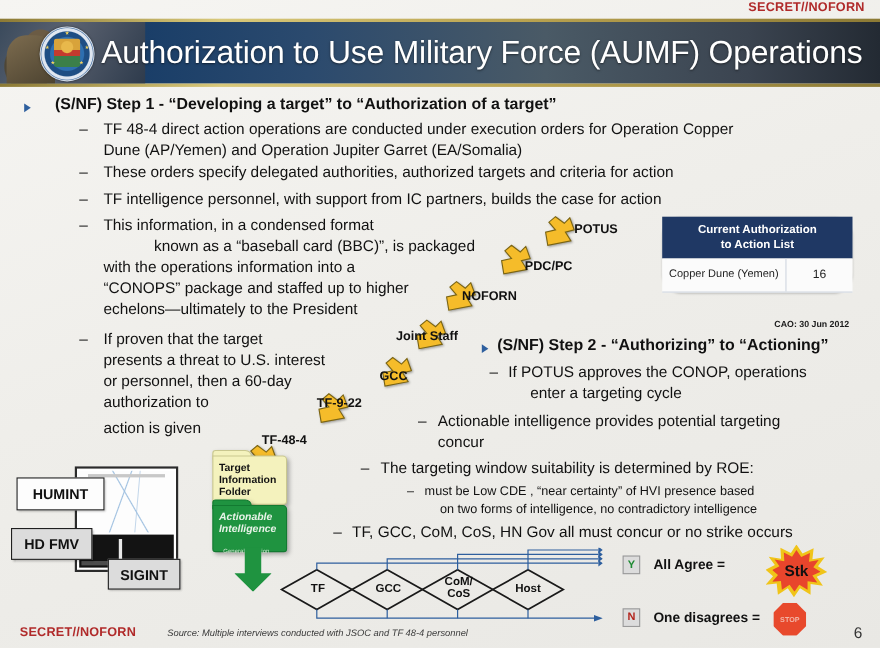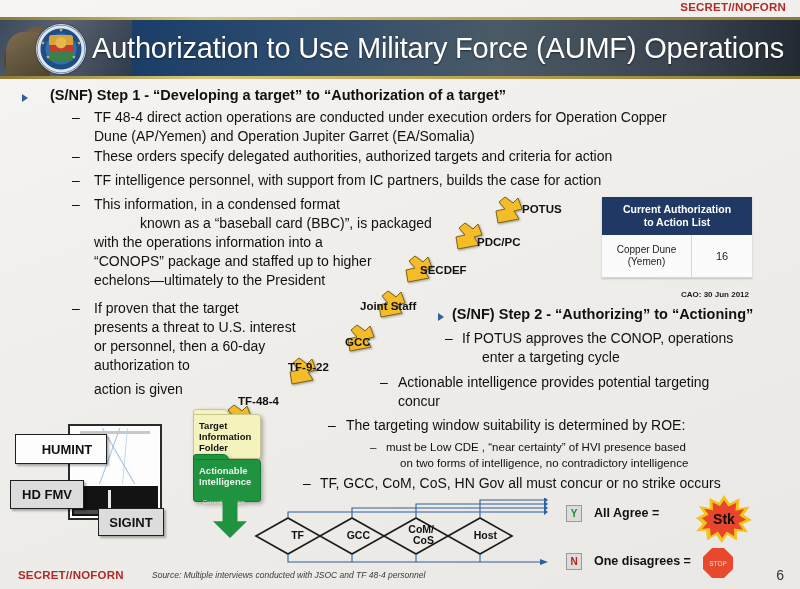--- a/index.html
+++ b/index.html
@@ -74,22 +74,22 @@
   .lvl2{font-size:14px;color:#111;}
   .lvl3{font-size:11.5px;color:#111;}
   .bullet-tri{
     position:absolute;width:0;height:0;
     border-left:6px solid #2e5f9e;border-top:4px solid transparent;border-bottom:4px solid transparent;
   }
   .dash{position:absolute;font-size:14px;color:#111;}
   .dash-sm{position:absolute;font-size:11.5px;color:#111;}
 
   
-  .auth-table{position:absolute;left:602px;top:197px;width:150px;
-     box-shadow:0 1px 2px rgba(0,0,0,.18);}
+  .auth-table{position:absolute;left:602px;top:197px;width:173px;
+     box-shadow:0 1px 2px rgba(0,0,0,.18);border-radius:18px;}
   .auth-head{background:#1f3864;color:#fff;text-align:center;
      font-size:10.5px;font-weight:bold;padding:6px 4px;line-height:13px;}
   .auth-row{display:flex;background:#fbfbfb;border-bottom:1px solid #cfd6e0;}
   .auth-row:last-child{border-bottom:none;}
   .auth-c1{flex:1;text-align:center;font-size:10px;padding:5px 3px;line-height:12px;color:#222;}
   .auth-c2{width:54px;text-align:center;font-size:11px;padding:5px 3px;color:#222;
      border-left:1px solid #cfd6e0;display:flex;align-items:center;justify-content:center;}
   .cao{position:absolute;right:3px;top:93px;font-size:8px;font-weight:bold;color:#1a1a1a;}
   .arw{
     position:absolute;width:30px;height:30px;
@@ -118,32 +118,32 @@
   }
   .srcbox.white{background:#fdfdfd;}
 
   .folder{position:absolute;filter:drop-shadow(2px 2px 2px rgba(0,0,0,.3));}
   .folder .tab{position:absolute;left:0;top:0;width:34px;height:7px;border-radius:3px 6px 0 0;}
   .folder .body{position:absolute;left:0;top:5px;width:100%;height:calc(100% - 5px);border-radius:0 4px 3px 3px;}
   .folder .lbl{position:absolute;left:6px;top:11px;font-size:9.5px;font-weight:bold;line-height:11px;}
   .folder.yellow .tab,.folder.yellow .body{background:#f4f2bd;border:1px solid #c9c78f;}
   .folder.yellow .lbl{color:#111;}
   .folder.green .tab,.folder.green .body{background:#1f9340;border:1px solid #137a31;}
-  .folder.green .lbl{color:#e8f3e8;}
+  .folder.green .lbl{color:#e8f3e8;font-style:italic;}
   .folder.green .sub{position:absolute;left:10px;top:45px;font-size:5.5px;color:#cfe4cf;}
 
   .greendown{position:absolute;left:213px;top:498px;width:34px;height:40px;
      background:#1f9340;
      clip-path:polygon(28% 0,72% 0,72% 58%,100% 58%,50% 100%,0 58%,28% 58%);
      filter:drop-shadow(1.5px 1.5px 1.5px rgba(0,0,0,.3));}
 
   
   .flow{position:absolute;left:248px;top:498px;width:300px;height:70px;}
   .flow svg{position:absolute;left:0;top:0;}
-  .dlabel{position:absolute;font-size:10.5px;font-weight:bold;color:#111;text-align:right;line-height:11px;}
+  .dlabel{position:absolute;font-size:10.5px;font-weight:bold;color:#111;text-align:center;line-height:11px;}
 
   .yn{position:absolute;width:14px;height:15px;background:#dcdcdc;border:1px solid #9a9a9a;
       font-size:10px;font-weight:bold;text-align:center;line-height:15px;}
   .yn.y{color:#1d8a32;}
   .yn.n{color:#b3261e;}
   .res-label{position:absolute;font-size:12.5px;font-weight:bold;color:#111;}
   .starburst{position:absolute;width:56px;height:48px;background:#f0c419;
      clip-path:polygon(50% 0,60% 17%,78% 7%,76% 28%,96% 24%,85% 41%,100% 52%,83% 61%,93% 78%,73% 75%,73% 95%,56% 83%,46% 100%,36% 83%,20% 95%,18% 74%,0 76%,12% 60%,0 48%,15% 39%,5% 23%,25% 27%,24% 6%,41% 16%);
      display:flex;align-items:center;justify-content:center;}
   .starburst .inner{position:absolute;width:44px;height:38px;background:#e8452c;
@@ -242,21 +242,21 @@
         <polygon points="3,27 1,15 10,13 4,6 10,1 18,7 23,2 27,13 19,15 24,23" fill="#f5bc2a" stroke="#7a6412" stroke-width="1"></polygon>
       </svg>
   </div>
   <div class="arw-label" style="left:360px;top:300px;">Joint Staff</div>
 
   <div class="arw" style="left:405px;top:255px;">
     <svg viewBox="0 0 30 30">
         <polygon points="3,27 1,15 10,13 4,6 10,1 18,7 23,2 27,13 19,15 24,23" fill="#f5bc2a" stroke="#7a6412" stroke-width="1"></polygon>
       </svg>
   </div>
-  <div class="arw-label" style="left:420px;top:264px;">SECDEF</div>
+  <div class="arw-label" style="left:420px;top:264px;">NOFORN</div>
 
   <div class="arw" style="left:455px;top:222px;">
     <svg viewBox="0 0 30 30">
         <polygon points="3,27 1,15 10,13 4,6 10,1 18,7 23,2 27,13 19,15 24,23" fill="#f5bc2a" stroke="#7a6412" stroke-width="1"></polygon>
       </svg>
   </div>
   <div class="arw-label" style="left:477px;top:236px;">PDC/PC</div>
 
   <div class="arw" style="left:495px;top:196px;">
     <svg viewBox="0 0 30 30">
@@ -286,21 +286,21 @@
   <div class="dash" style="left:303px;top:475px;">–</div>
   <div class="t lvl2" style="left:320px;top:475px;">TF, GCC, CoM, CoS, HN Gov all must concur or no strike occurs</div>
 
   <div class="laptop">
     <div class="scr">
         <div class="scr-title"></div>
       </div>
     <div class="dark"></div>
   </div>
 
-  <div class="srcbox white" style="left:15px;top:434px;width:78px;height:28px;padding-left:12px;">HUMINT</div>
+  <div class="srcbox white" style="left:15px;top:434px;width:78px;height:28px;">HUMINT</div>
   <div class="srcbox" style="left:10px;top:480px;width:72px;height:27px;">HD FMV</div>
   <div class="srcbox" style="left:98px;top:508px;width:64px;height:26px;">SIGINT</div>
 
   <div class="folder yellow" style="left:193px;top:409px;width:66px;height:48px;">
     <div class="tab"></div>
       <div class="body"></div>
     <div class="lbl">
       <div>Target</div>
       <div>Information</div>
       <div>Folder</div>

